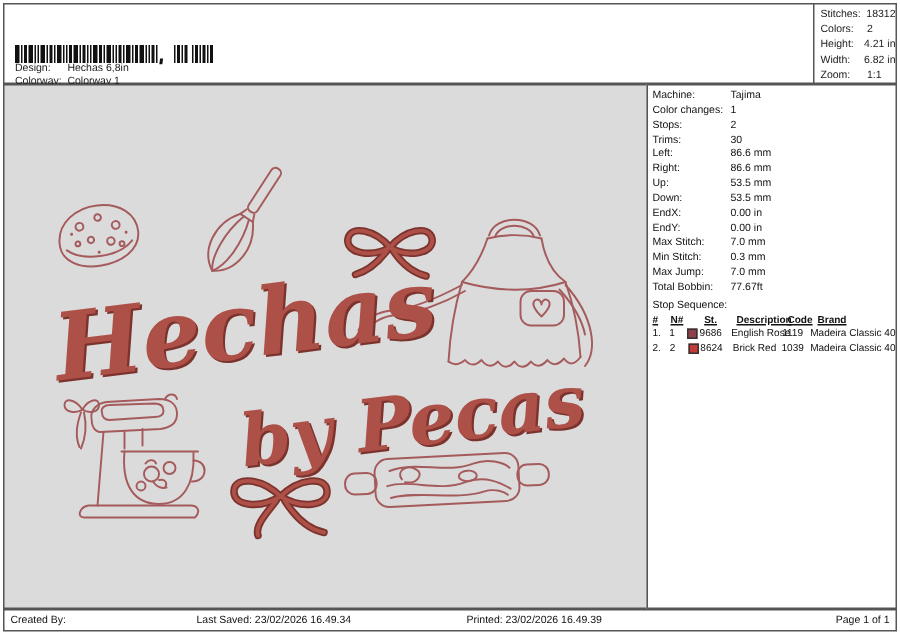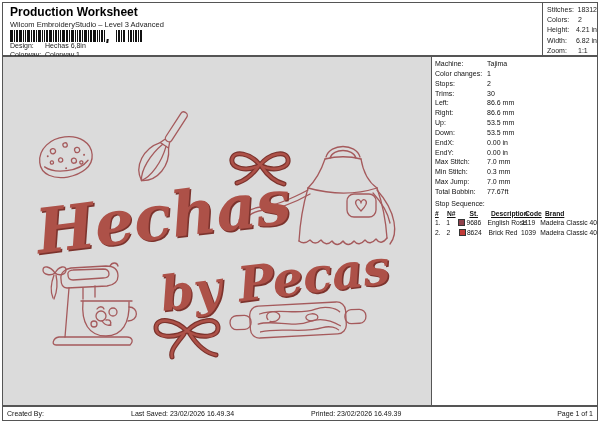--- a/index.html
+++ b/index.html
@@ -64,22 +64,20 @@
   .script-shadow { fill:var(--thread-satin-dark,#7c332d); font-family:"DejaVu Serif", serif;
     font-style:italic; font-weight:bold; text-anchor:middle; }
   .bars { stroke:#111; }
 </style>
 </head>
 <body>
 
 <div class="page">
 
   <div class="header-box">
-    <div class="title">Production Worksheet</div>
-    <div class="subtitle">Wilcom EmbroideryStudio – Level 3 Advanced</div>
 
     <svg class="barcode" width="132" height="13" viewBox="0 0 132 13">
       <g class="bars" stroke-width="1">
         <path d="M4.5,0V12 M13.5,0V12 M15.5,0V12 M21.5,0V12 M26.5,0V12 M32.5,0V12 M34.5,0V12 M43.5,0V12 M48.5,0V12 M50.5,0V12 M59.5,0V12 M65.5,0V12 M67.5,0V12 M72.5,0V12 M78.5,0V12 M87.5,0V12 M89.5,0V12 M94.5,0V12 M106.5,0V12 M111.5,0V12 M118.5,0V12 M123.5,0V12 M128.5,0V12"></path>
       </g>
       <g class="bars" stroke-width="2">
         <path d="M7,0V12 M24,0V12 M37,0V12 M46,0V12 M57,0V12 M70,0V12 M81,0V12 M92,0V12 M109,0V12 M114,0V12 M121,0V12 M126,0V12 M131,0V12"></path>
       </g>
       <g class="bars" stroke-width="3">
         <path d="M1.5,0V12 M10.5,0V12 M18.5,0V12 M29.5,0V12 M40.5,0V12 M53.5,0V12 M62.5,0V12 M75.5,0V12 M84.5,0V12"></path>

